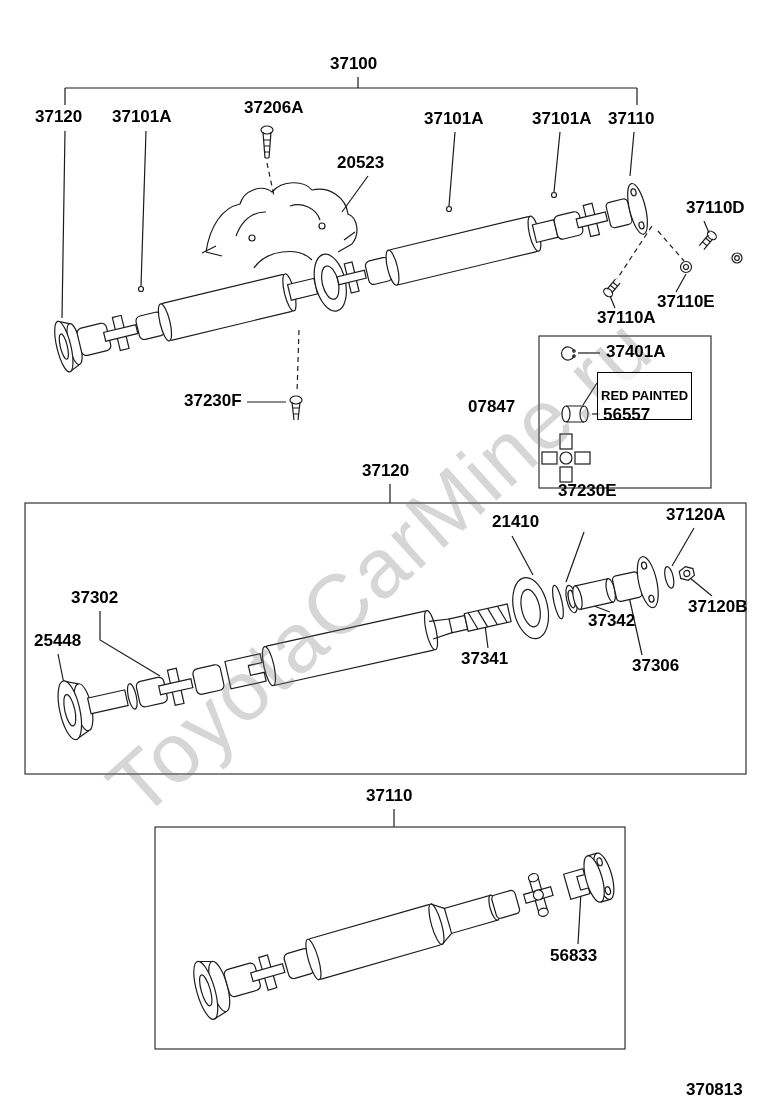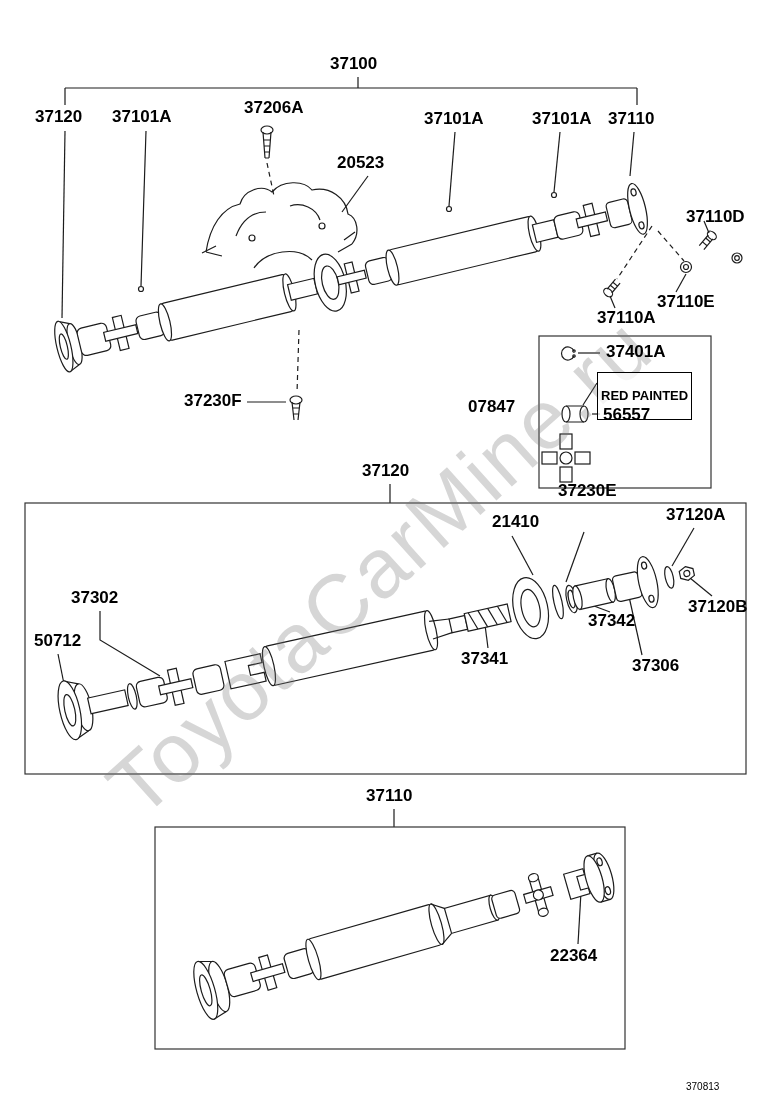--- a/index.html
+++ b/index.html
@@ -5,21 +5,21 @@
   html,body{margin:0;padding:0;background:#fff;}
   #stage{position:relative;width:760px;height:1112px;background:#fff;overflow:hidden;
          font-family:"Liberation Sans",sans-serif;}
   #art{position:absolute;left:0;top:0;z-index:1;}
   .watermark{position:absolute;left:50%;top:51%;z-index:2;
              transform:translate(-50%,-50%) rotate(-42deg);
              font-size:84px;font-weight:400;color:rgba(120,120,120,0.30);
              white-space:nowrap;pointer-events:none;letter-spacing:2px;}
   .lbl{position:absolute;z-index:3;font-weight:700;font-size:17px;color:#000;
        white-space:nowrap;line-height:1.1;text-align:right;}
-  .lbl.code{font-size:10px;font-weight:400;}
+  .lbl.code{font-size:17px;font-weight:700;}
   .lbl.note{font-size:13px;border:1.5px solid #000;padding:16px 3px;background:rgba(255,255,255,.75);}
 </style>
 </head>
 <body>
 
 <div id="stage">
 
   <svg id="art" width="760" height="1112" viewBox="0 0 760 1112">
     <g stroke="#1c1c1c" stroke-width="1.2" fill="none">
 
@@ -227,37 +227,37 @@
   <div class="watermark">ToyotaCarMine.ru</div>
 
   <div class="lbl" style="left:330px;top:55px">37100</div>
   <div class="lbl" style="left:35px;top:108px">37120</div>
   <div class="lbl" style="left:112px;top:108px">37101A</div>
   <div class="lbl" style="left:244px;top:99px">37206A</div>
   <div class="lbl" style="left:337px;top:154px">20523</div>
   <div class="lbl" style="left:424px;top:110px">37101A</div>
   <div class="lbl" style="left:532px;top:110px">37101A</div>
   <div class="lbl" style="left:608px;top:110px">37110</div>
-  <div class="lbl" style="left:686px;top:208px">37110D</div>
+  <div class="lbl" style="left:686px;top:199px">37110D</div>
   <div class="lbl" style="left:657px;top:293px">37110E</div>
   <div class="lbl" style="left:597px;top:309px">37110A</div>
   <div class="lbl" style="left:184px;top:392px">37230F</div>
   <div class="lbl" style="left:468px;top:398px">07847</div>
   <div class="lbl" style="left:606px;top:343px">37401A</div>
   <div class="lbl note" style="left:597px;top:372px">RED PAINTED</div>
   <div class="lbl" style="left:603px;top:406px">56557</div>
 
   <div class="lbl" style="left:362px;top:462px">37120</div>
   <div class="lbl" style="left:492px;top:513px">21410</div>
   <div class="lbl" style="left:558px;top:482px">37230E</div>
   <div class="lbl" style="left:666px;top:506px">37120A</div>
   <div class="lbl" style="left:688px;top:598px">37120B</div>
   <div class="lbl" style="left:71px;top:589px">37302</div>
-  <div class="lbl" style="left:34px;top:632px">50712</div>
+  <div class="lbl" style="left:34px;top:632px">25448</div>
   <div class="lbl" style="left:461px;top:650px">37341</div>
   <div class="lbl" style="left:588px;top:612px">37342</div>
   <div class="lbl" style="left:632px;top:657px">37306</div>
 
   <div class="lbl" style="left:366px;top:787px">37110</div>
-  <div class="lbl" style="left:550px;top:947px">22364</div>
+  <div class="lbl" style="left:550px;top:947px">56833</div>
 
   <div class="lbl code" style="left:686px;top:1081px">370813</div>
 </div>
 
 </body></html>

